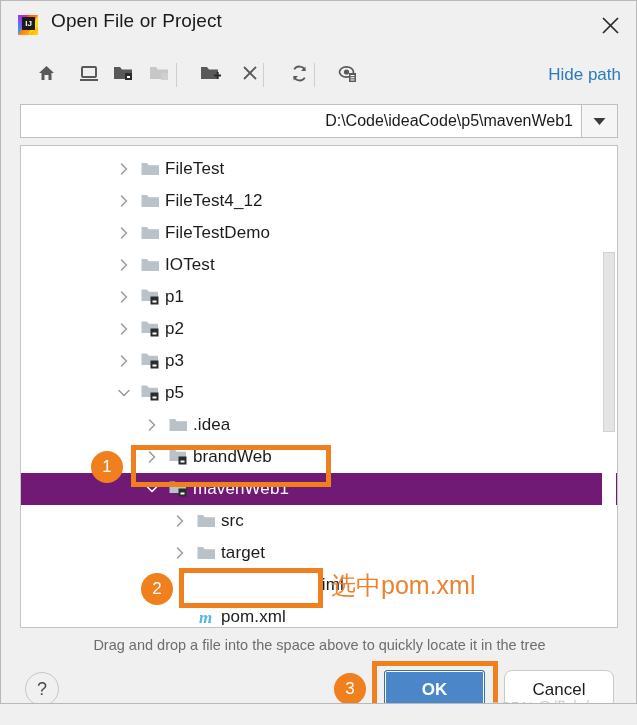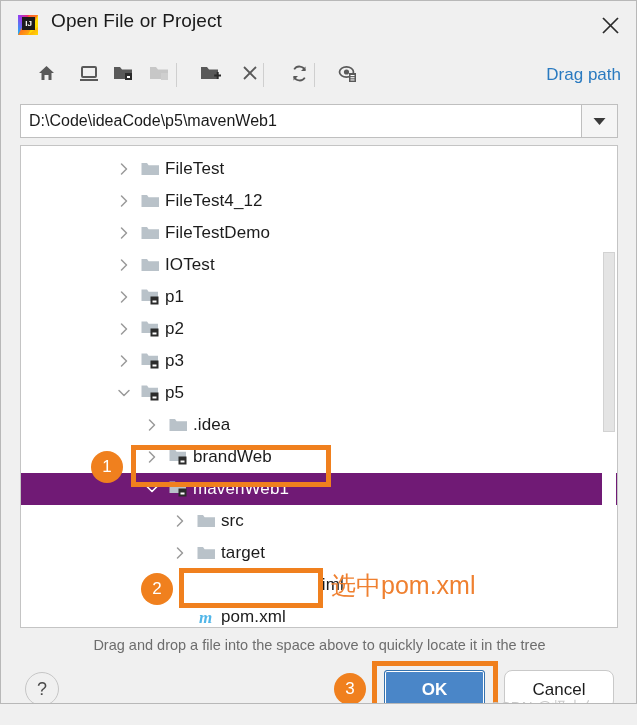--- a/index.html
+++ b/index.html
@@ -96,20 +96,21 @@
     height: 34px;
     box-sizing: border-box;
     border: 1px solid #bfbfbf;
     border-right: none;
     background: #ffffff;
     font-family: "Liberation Sans", sans-serif;
     font-size: 16px;
     color: #1a1a1a;
     padding: 0 8px;
     outline: none;
+    text-align: right;
   }
   #path-dropdown-btn {
     width: 37px; height: 34px;
     box-sizing: border-box;
     border: 1px solid #bfbfbf;
     background: #f5f5f5;
     display: flex; align-items: center; justify-content: center;
     cursor: pointer;
   }
 
@@ -393,21 +394,21 @@
           <ellipse cx="8.5" cy="8" rx="7" ry="5.2" fill="none" stroke="#595959" stroke-width="1.7"></ellipse>
           <circle cx="8.5" cy="8" r="2.6" fill="#595959"></circle>
           <rect x="11" y="9" width="7" height="9" fill="#595959"></rect>
           <rect x="12.5" y="11" width="4" height="1.1" fill="#ffffff"></rect>
           <rect x="12.5" y="13.2" width="4" height="1.1" fill="#ffffff"></rect>
           <rect x="12.5" y="15.4" width="4" height="1.1" fill="#ffffff"></rect>
         </svg>
       </span>
     </div>
 
-    <span id="hide-path-link">Drag path</span>
+    <span id="hide-path-link">Hide path</span>
   </div>
 
   <div id="path-row">
     <input id="path-input" type="text" value="D:\Code\ideaCode\p5\mavenWeb1" style="">
     <div id="path-dropdown-btn">
       <span>
         <svg width="13" height="9" viewBox="0 0 13 9">
           <path d="M0.5 1 L12.5 1 L6.5 8 Z" fill="#3b3b3b"></path>
         </svg>
       </span>

